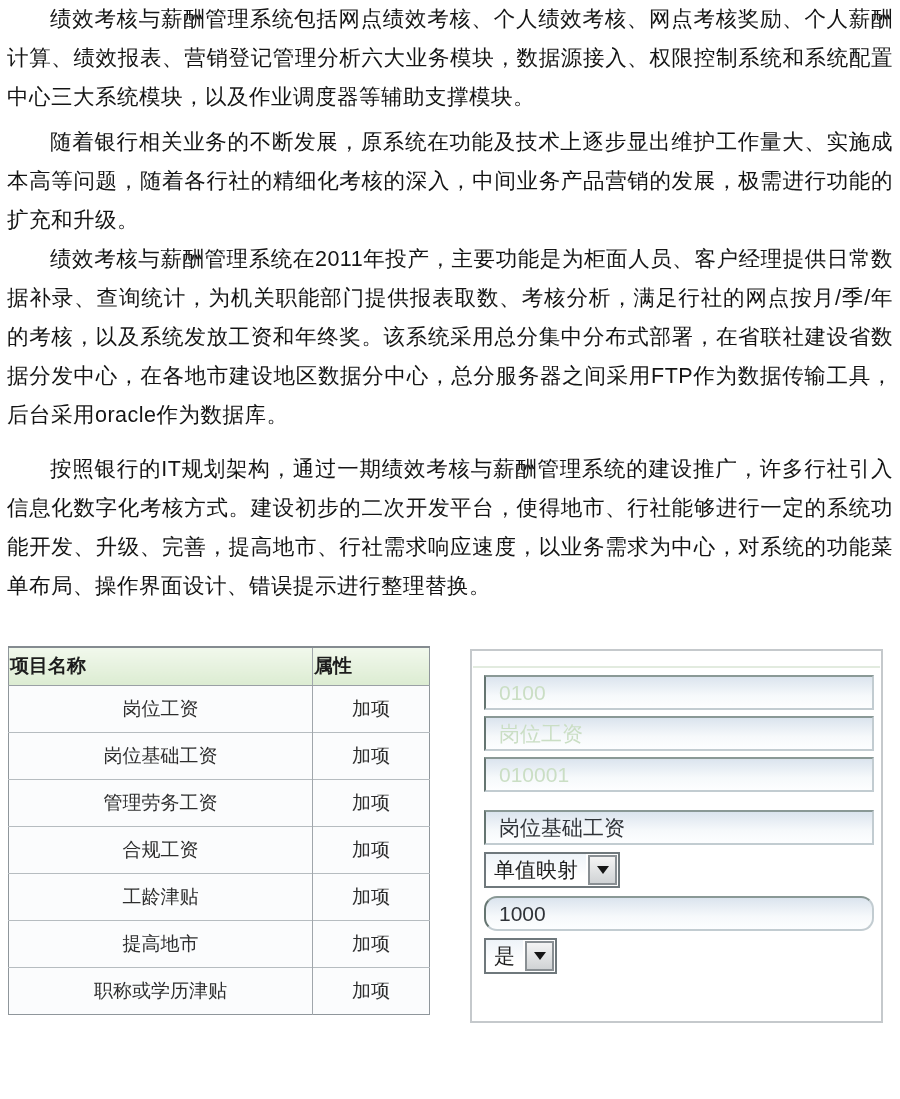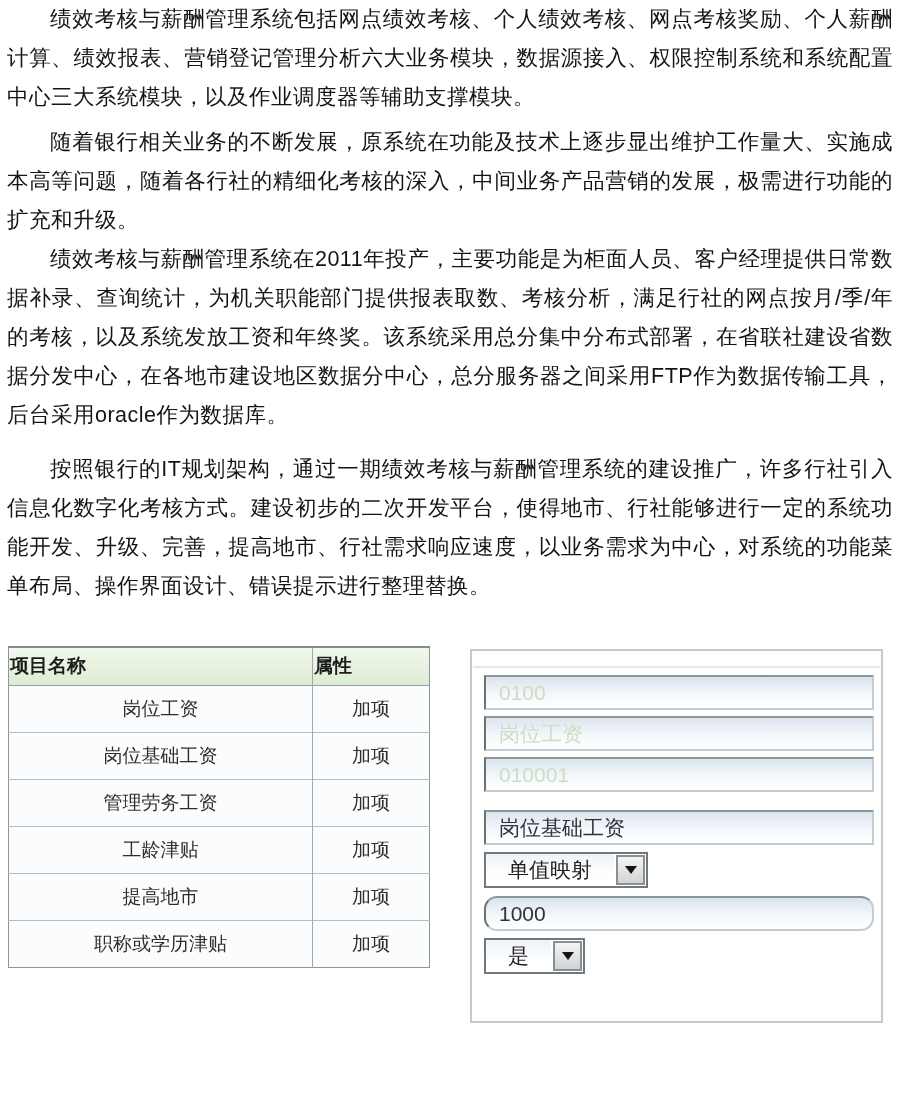--- a/index.html
+++ b/index.html
@@ -96,21 +96,21 @@
     height: 36px;
     margin: 7px 0 0 12px;
     border: 2px solid #6f787c;
     background: #ffffff;
     align-items: stretch;
   }
   .sel + .fld { margin-top: 8px; border-radius: 13px; }
   .sel-text {
     display: flex;
     align-items: center;
-    padding: 0 22px;
+    padding: 0 8px;
     font-size: 21px;
     color: #1f1f1f;
     background: linear-gradient(#eef3f8, #ffffff 70%);
     white-space: nowrap;
   }
   .sel-btn {
     width: 29px;
     margin: 1px 1px 1px 2px;
     border: 2px solid #898f93;
     background: linear-gradient(#f4f4f4, #d0d3d5);
@@ -154,20 +154,24 @@
     </tr>
     <tr>
       <td>岗位基础工资</td>
       <td class="col-attr">加项</td>
     </tr>
     <tr>
       <td>管理劳务工资</td>
       <td class="col-attr">加项</td>
     </tr>
     <tr>
+      <td>合规工资</td>
+      <td class="col-attr">加项</td>
+    </tr>
+    <tr>
       <td>工龄津贴</td>
       <td class="col-attr">加项</td>
     </tr>
     <tr>
       <td>提高地市</td>
       <td class="col-attr">加项</td>
     </tr>
     <tr>
       <td>职称或学历津贴</td>
       <td class="col-attr">加项</td>

